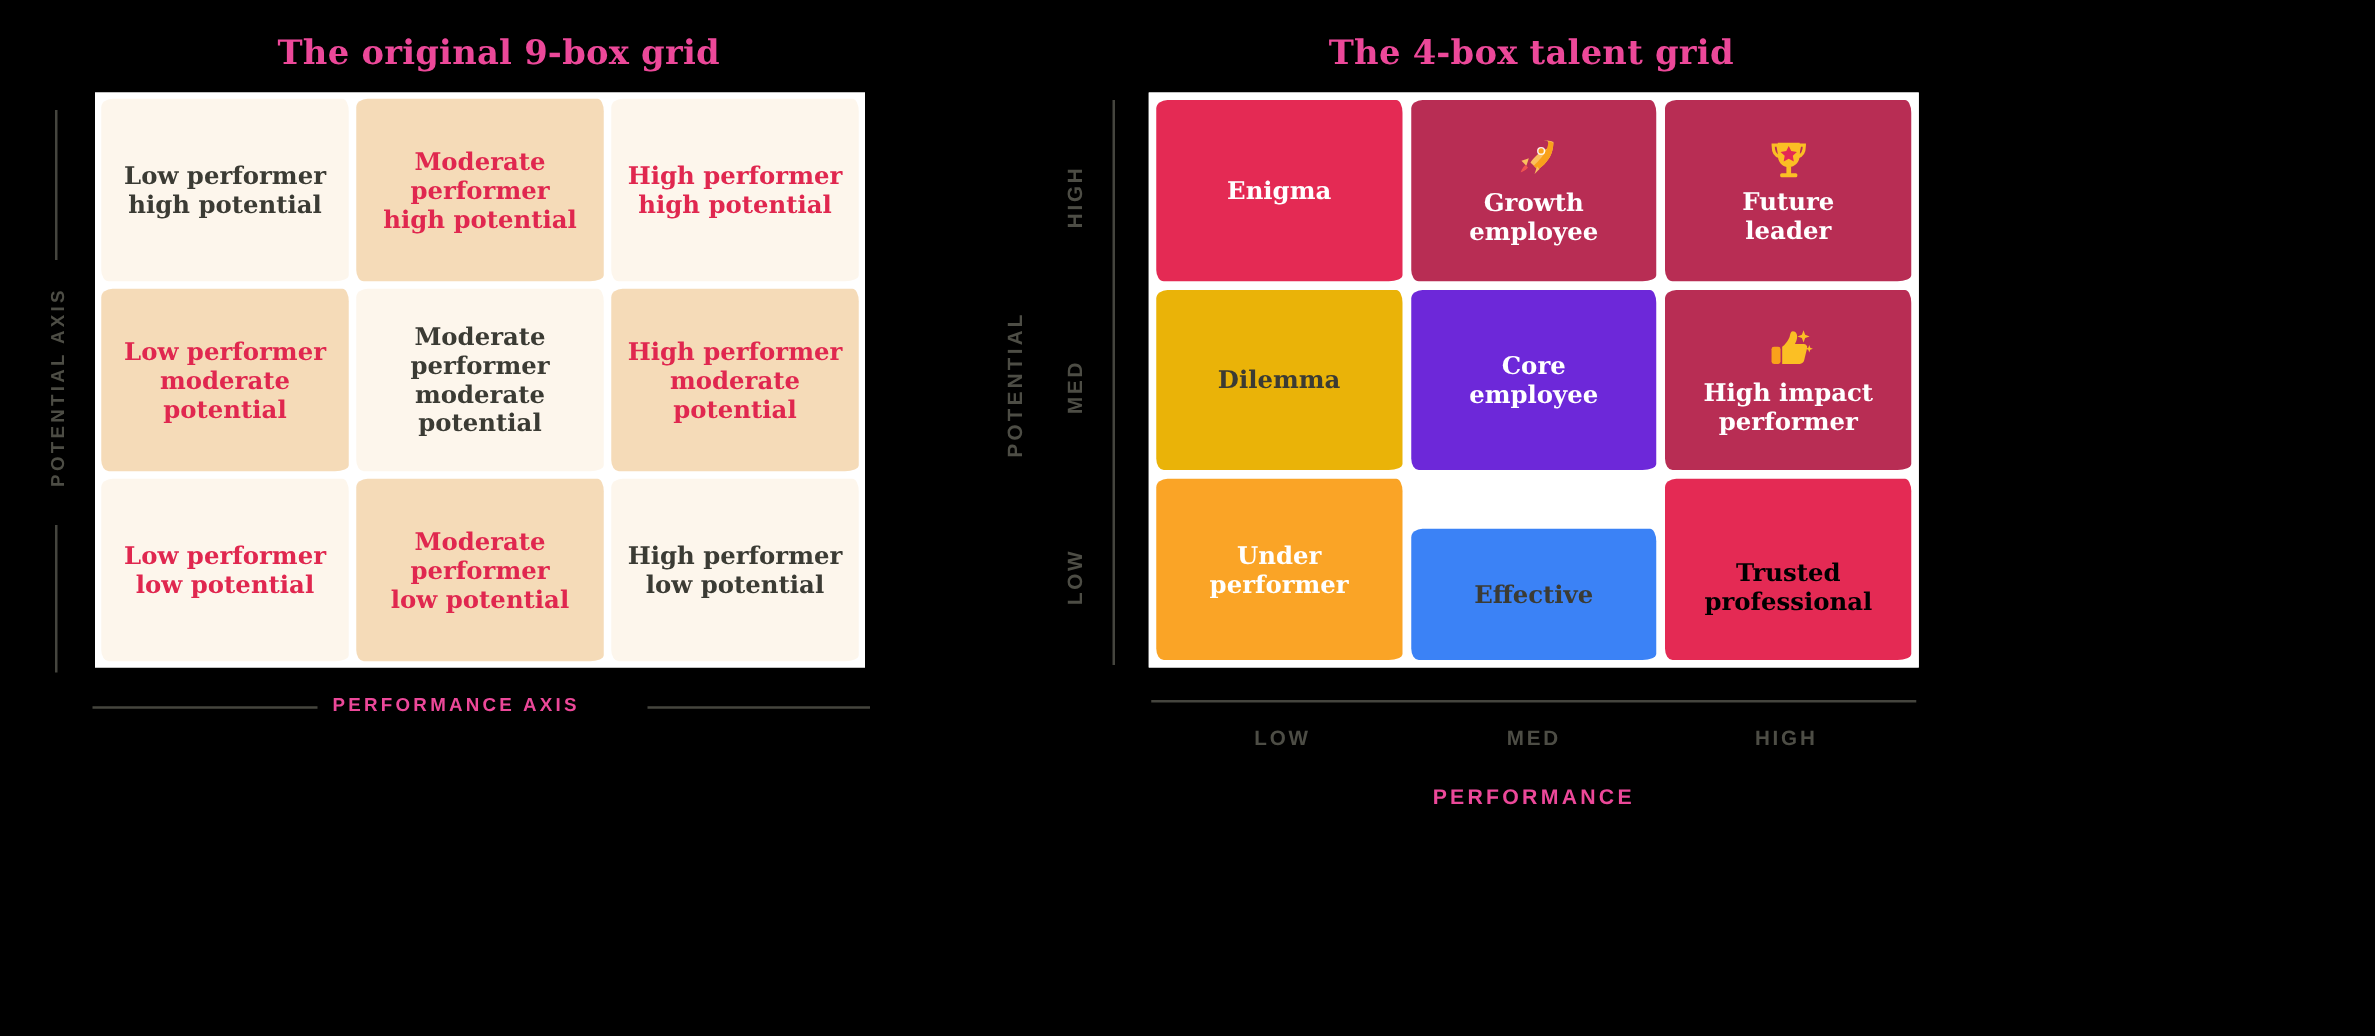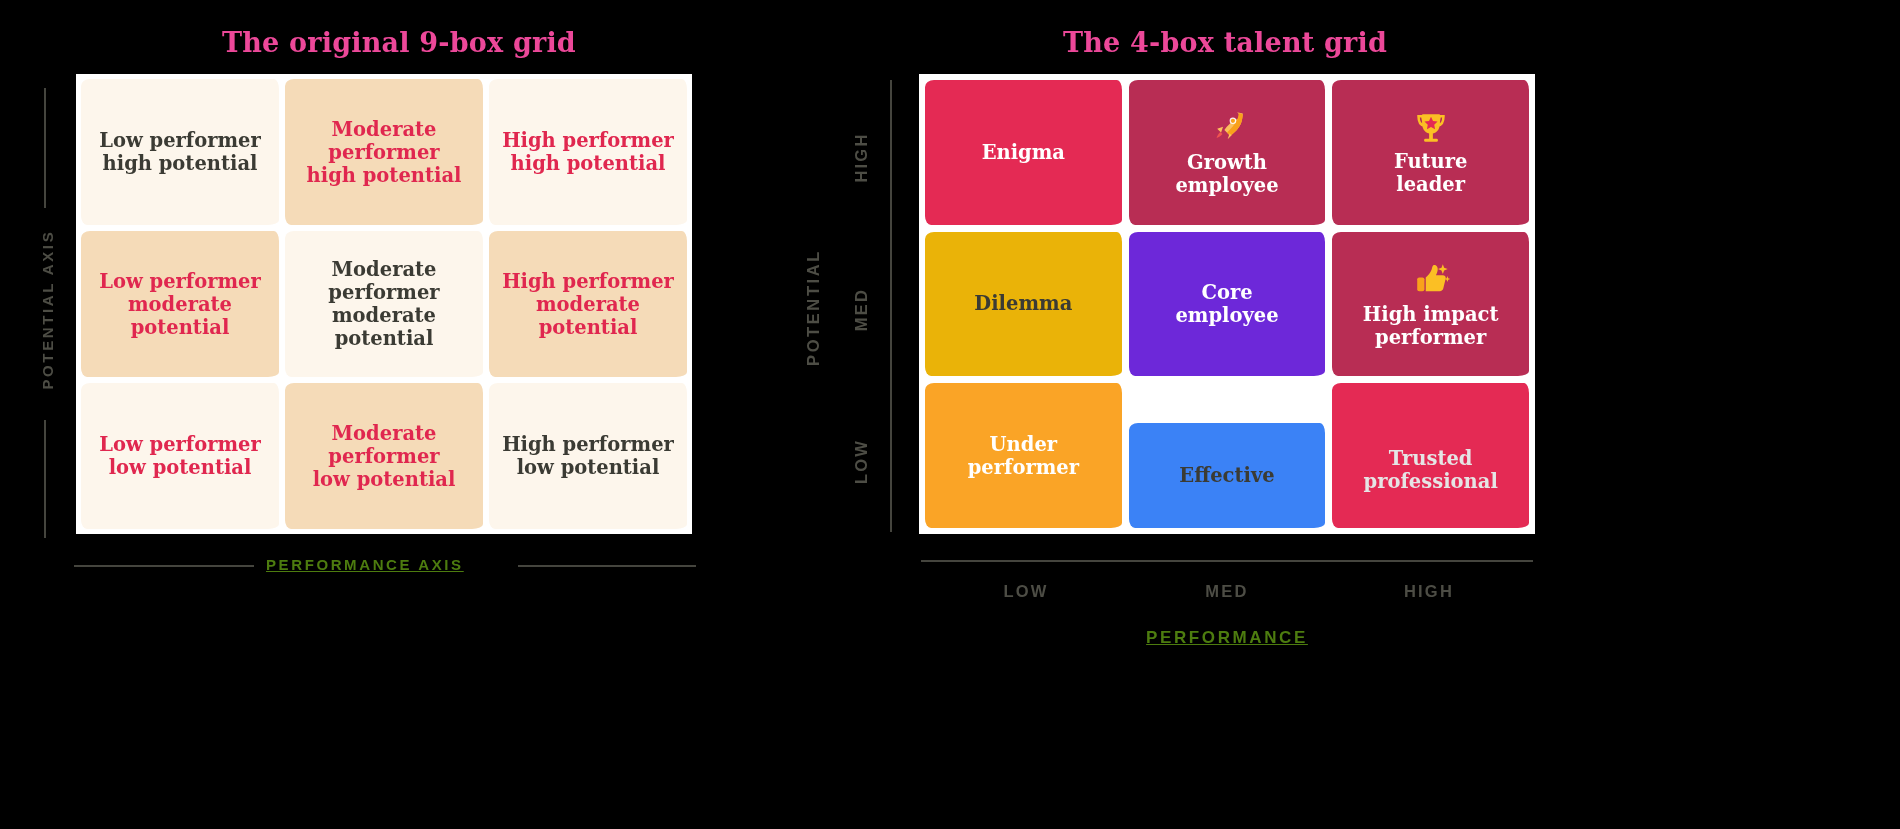--- a/index.html
+++ b/index.html
@@ -83,24 +83,23 @@
     font-weight: bold;
     color: #4d4d45;
     letter-spacing: 2.6px;
     white-space: nowrap;
     transform-origin: 50% 50%;
   }
   .axis-horiz-label {
     position: absolute;
     font-family: "Liberation Sans", "DejaVu Sans", sans-serif;
     font-weight: bold;
-    color: #4d7c0f;
+    color: #ec4899;
     letter-spacing: 2.6px;
     white-space: nowrap;
-    text-decoration: underline;
   }
 
   
   #l-axis-v-line-top    { left: 44px; top: 88px;  width: 2px; height: 120px; }
   #l-axis-v-line-bottom { left: 44px; top: 420px; width: 2px; height: 118px; }
   #l-axis-v-text {
     left: -28px; top: 306px; width: 150px;
     font-size: 15px; text-align: center;
     transform: rotate(-90deg);
   }
@@ -261,17 +260,17 @@
         </span>
         <div class="label" style="color: rgb(255, 255, 255);">High impact<br>performer</div>
       </div>
       <div class="cell torn" style="background: rgb(250, 164, 38);">
         <div class="label" style="color: rgb(255, 255, 255);">Under<br>performer</div>
       </div>
       <div class="cell torn" style="background: #3b82f6; margin-top: 40px;">
         <div class="label" style="color: rgb(59, 59, 52);">Effective</div>
       </div>
       <div class="cell torn" style="background: rgb(228, 42, 84);">
-        <div class="label" style="color: #e5e5e5; margin-top: 28px;">Trusted<br>professional</div>
+        <div class="label" style="color: #000000; margin-top: 28px;">Trusted<br>professional</div>
       </div>
     </div>
 
 </div>
 
 </body></html>

